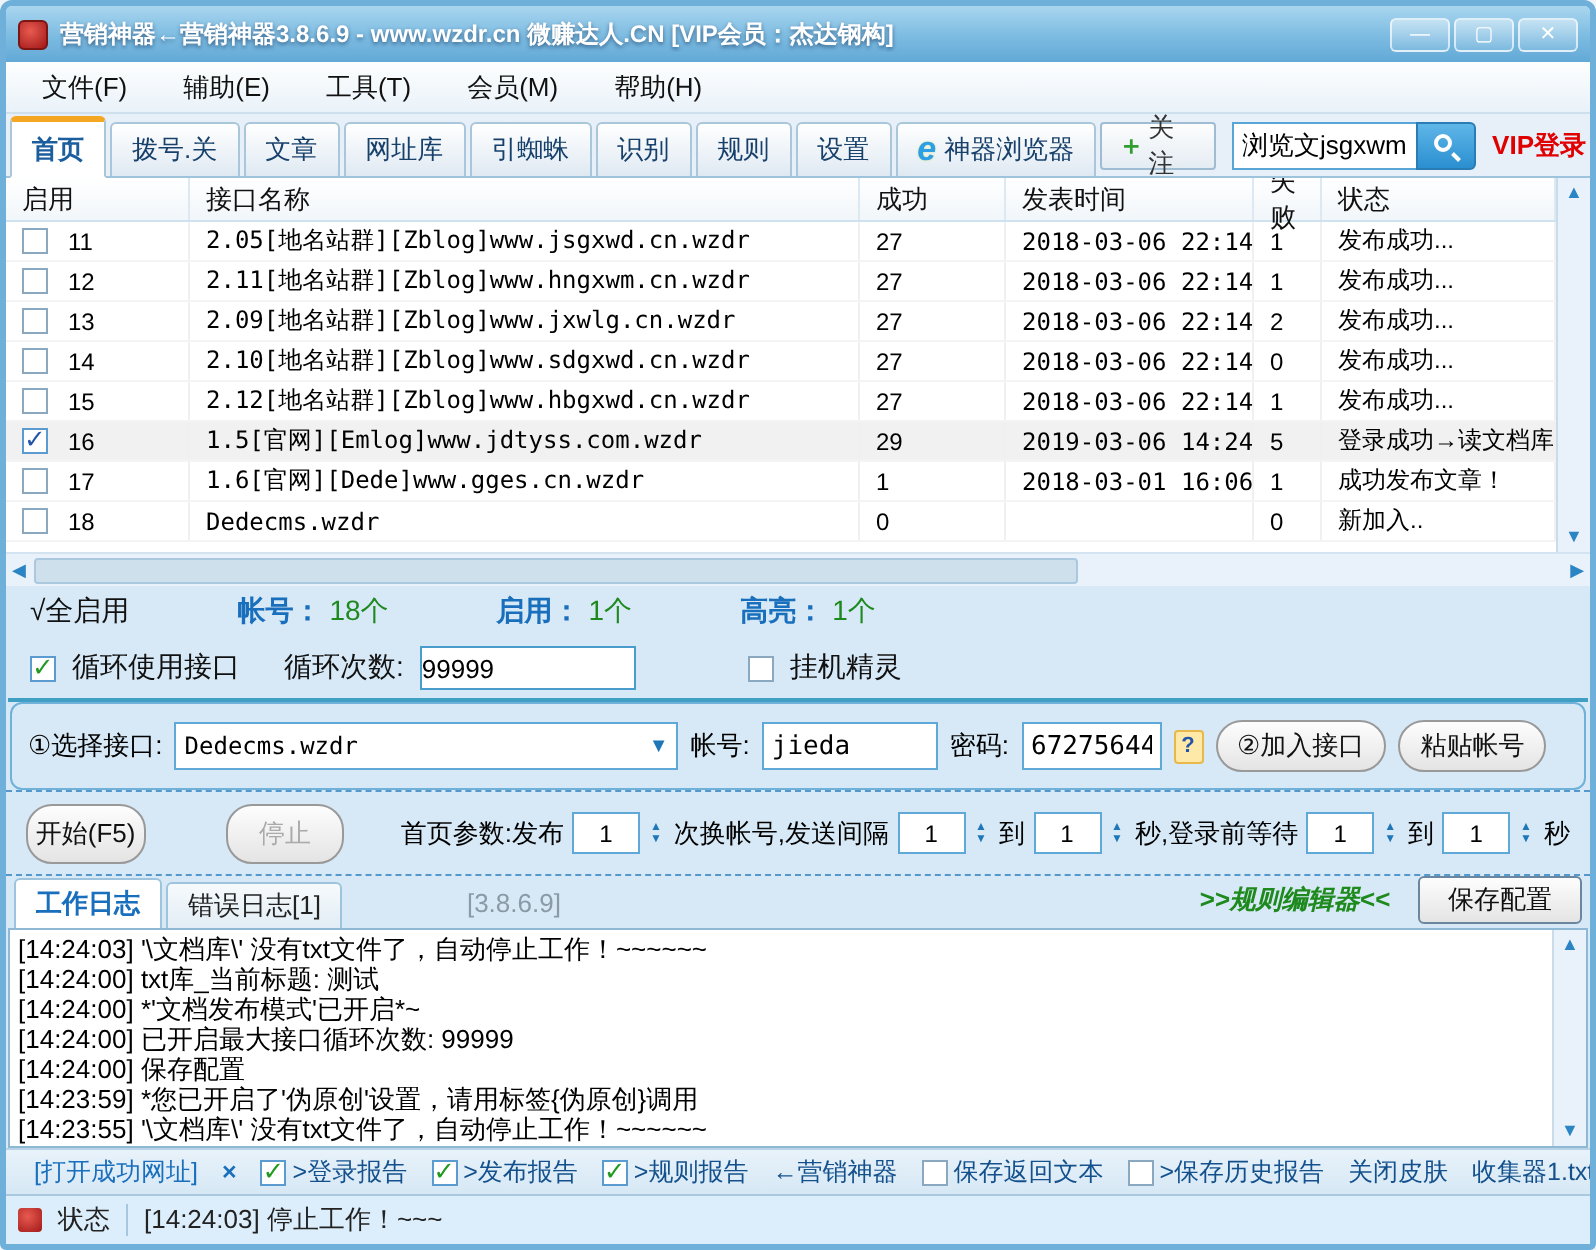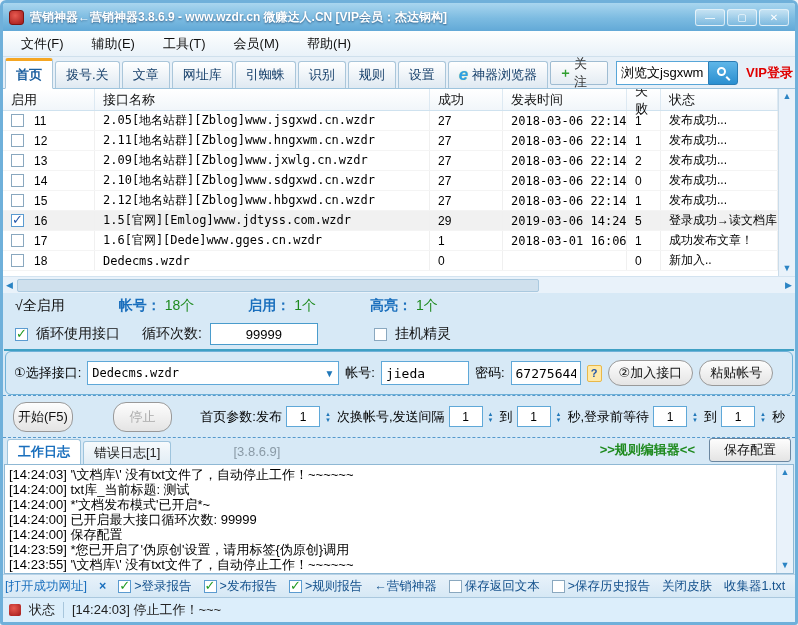--- a/index.html
+++ b/index.html
@@ -82,21 +82,21 @@
 
   
   .stats-row { height:26px; display:flex; align-items:center; gap:54px; padding-left:12px; font-size:14px; }
   .stat-label { color:#1a6fbd; font-weight:bold; }
   .stat-value { color:#1e8a1e; }
   .stat-pair { display:flex; gap:4px; }
   .select-all { color:#111; cursor:pointer; }
 
   .options-row { height:30px; display:flex; align-items:center; padding-left:12px; gap:8px; font-size:14px; }
   .opt-label { color:#111; }
-  .loop-input { width:108px; height:22px; border:1px solid #4a9ccc; text-align:center; font-size:13px; outline:none; }
+  .loop-input { width:108px; height:22px; border:1px solid #4a9ccc; font-size:13px; outline:none; }
   .gap-lg { width:40px; }
 
   .teal-line { height:2px; background:#3fa0c4; margin:0 1px; }
 
   
   .iface-panel { height:44px; margin:0 2px; border:1px solid #6fb1d8; border-radius:6px;
                  display:flex; align-items:center; padding:0 8px; gap:6px; font-size:13px; }
   .iface-label { white-space:nowrap; }
   .select-box { width:252px; height:24px; background:#fff; border:1px solid #5fa8d8; display:flex;
                 align-items:center; justify-content:space-between; padding:0 4px; cursor:pointer; }
@@ -120,33 +120,33 @@
   .ctrl-text { white-space:nowrap; }
 
   
   .logtabs { height:26px; display:flex; align-items:flex-end; padding:0 4px; }
   .logtab { height:23px; padding:0 10px; display:flex; align-items:center; font-size:13px;
             border:1px solid #9ec4dd; border-bottom:none; border-radius:3px 3px 0 0;
             background:linear-gradient(#f6fafc,#e2edf5); color:#222; cursor:pointer; margin-right:2px; }
   .logtab.active { background:#fff; color:#1a6fbd; font-weight:bold; height:25px; }
   .log-version { color:#8a9aa6; font-size:13px; margin-left:60px; align-self:center; }
   .logtabs-right { margin-left:auto; display:flex; align-items:center; gap:14px; padding-bottom:2px; }
-  .rule-editor { color:#1e8a1e; font-size:13px; font-weight:bold; cursor:pointer; }
+  .rule-editor { color:#1e8a1e; font-size:13px; font-weight:bold; cursor:pointer;font-style:italic; }
   .btn-save { height:24px; padding:0 14px; border-radius:3px; border:1px solid #6b87a0; }
 
   
   .logarea { height:110px; margin:0 1px; background:#fff; border:1px solid #8fb8d4; display:flex; }
   .logtext { flex:1; padding:2px 4px; font-size:13px; color:#000; overflow:hidden; }
   .logline { line-height:15px; white-space:nowrap; }
   .log-vscroll { width:17px; background:#e9f2fa; border-left:1px solid #cadcEA; display:flex;
                  flex-direction:column; justify-content:space-between; align-items:center; }
 
   
   .bottombar { height:23px; background:linear-gradient(#e8f2fa,#d6e8f5); border-top:1px solid #b8d2e6;
-               display:flex; align-items:center; padding:0 2px; gap:12px; font-size:12.5px;
+               display:flex; align-items:center; padding:0 14px; gap:12px; font-size:12.5px;
                color:#14518c; white-space:nowrap; }
   .bb-item { display:flex; align-items:center; gap:3px; cursor:pointer; }
   .bb-link { color:#1a6fbd; }
   .bb-x { color:#1a6fbd; font-weight:bold; }
 
   
   .statusbar { height:25px; background:#dceefb; border-top:1px solid #aac8de; display:flex;
                align-items:center; padding:0 6px; font-size:13px; color:#222; gap:8px; }
   .status-icon { width:12px; height:12px; border-radius:2px;
                  background:radial-gradient(circle at 40% 35%, #e85a50, #a01818); }

